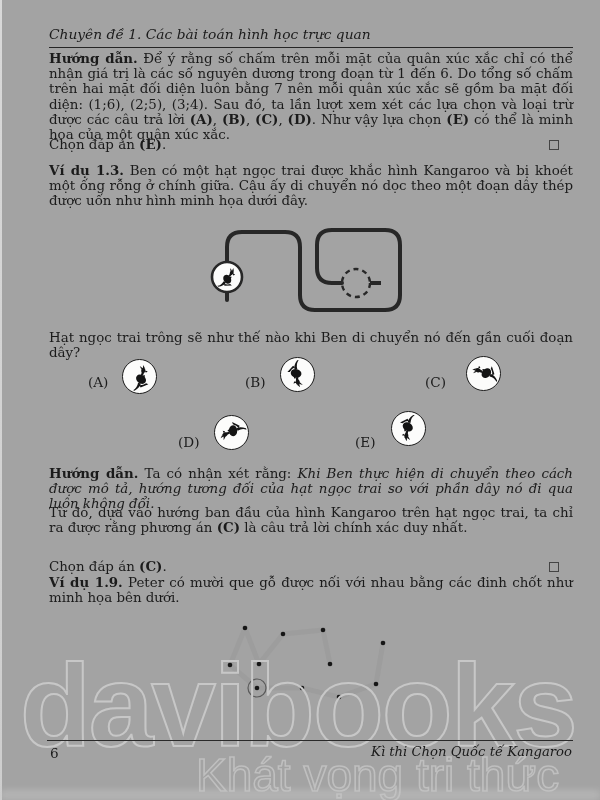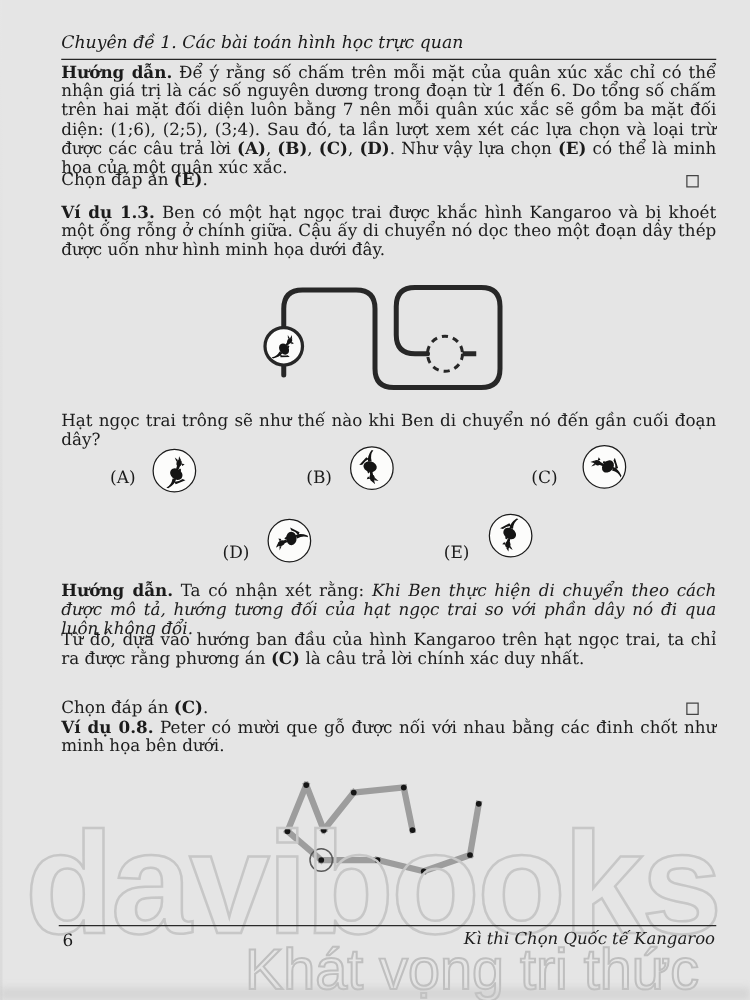--- a/index.html
+++ b/index.html
@@ -1,19 +1,19 @@
 <!DOCTYPE html>
 <html><head>
 <meta charset="utf-8">
 <style>
   html,body{margin:0;padding:0;}
   .page{
     position:relative;
     width:600px;height:800px;
-    background:#e5e5e5;
+    background:#a3a3a3;
     overflow:hidden;
     font-family:"DejaVu Serif","Liberation Serif",serif;
     color:#1b1b1b;
   }
   .blk{position:absolute;left:49px;width:524px;}
   .para{
     margin:0;
     font-size:13.4px;
     line-height:15.2px;
     text-align:justify;
@@ -193,21 +193,21 @@
   </div>
   <div class="blk" style="top:466px">
     <p class="para"><b>Hướng dẫn.</b><span> Ta có nhận xét rằng: </span><i>Khi Ben thực hiện di chuyển theo cách được mô tả, hướng tương đối của hạt ngọc trai so với phần dây nó đi qua luôn không đổi.</i></p>
   </div>
   <div class="blk" style="top:558px">
     <span class="qed"></span>
     <p class="choose"><span>Chọn đáp án </span><b>(C)</b><span>.</span></p>
   </div>
 
   <div class="blk" style="top:575px">
-    <p class="para"><b>Ví dụ 0.8.</b><span> Peter có mười que gỗ được nối với nhau bằng các đinh chốt như minh họa bên dưới.</span></p>
+    <p class="para"><b>Ví dụ 1.9.</b><span> Peter có mười que gỗ được nối với nhau bằng các đinh chốt như minh họa bên dưới.</span></p>
   </div>
 
   <svg style="position:absolute;left:200px;top:615px" width="195" height="95" viewBox="0 0 195 95">
     <g>
       <line class="stick" x1="130" y1="49" x2="123" y2="15"></line>
       <line class="stick" x1="123" y1="15" x2="83" y2="19"></line>
       <line class="stick" x1="83" y1="19" x2="59" y2="49"></line>
       <line class="stick" x1="59" y1="49" x2="45" y2="13"></line>
       <line class="stick" x1="45" y1="13" x2="30" y2="50"></line>
       <line class="stick" x1="30" y1="50" x2="57" y2="73"></line>

